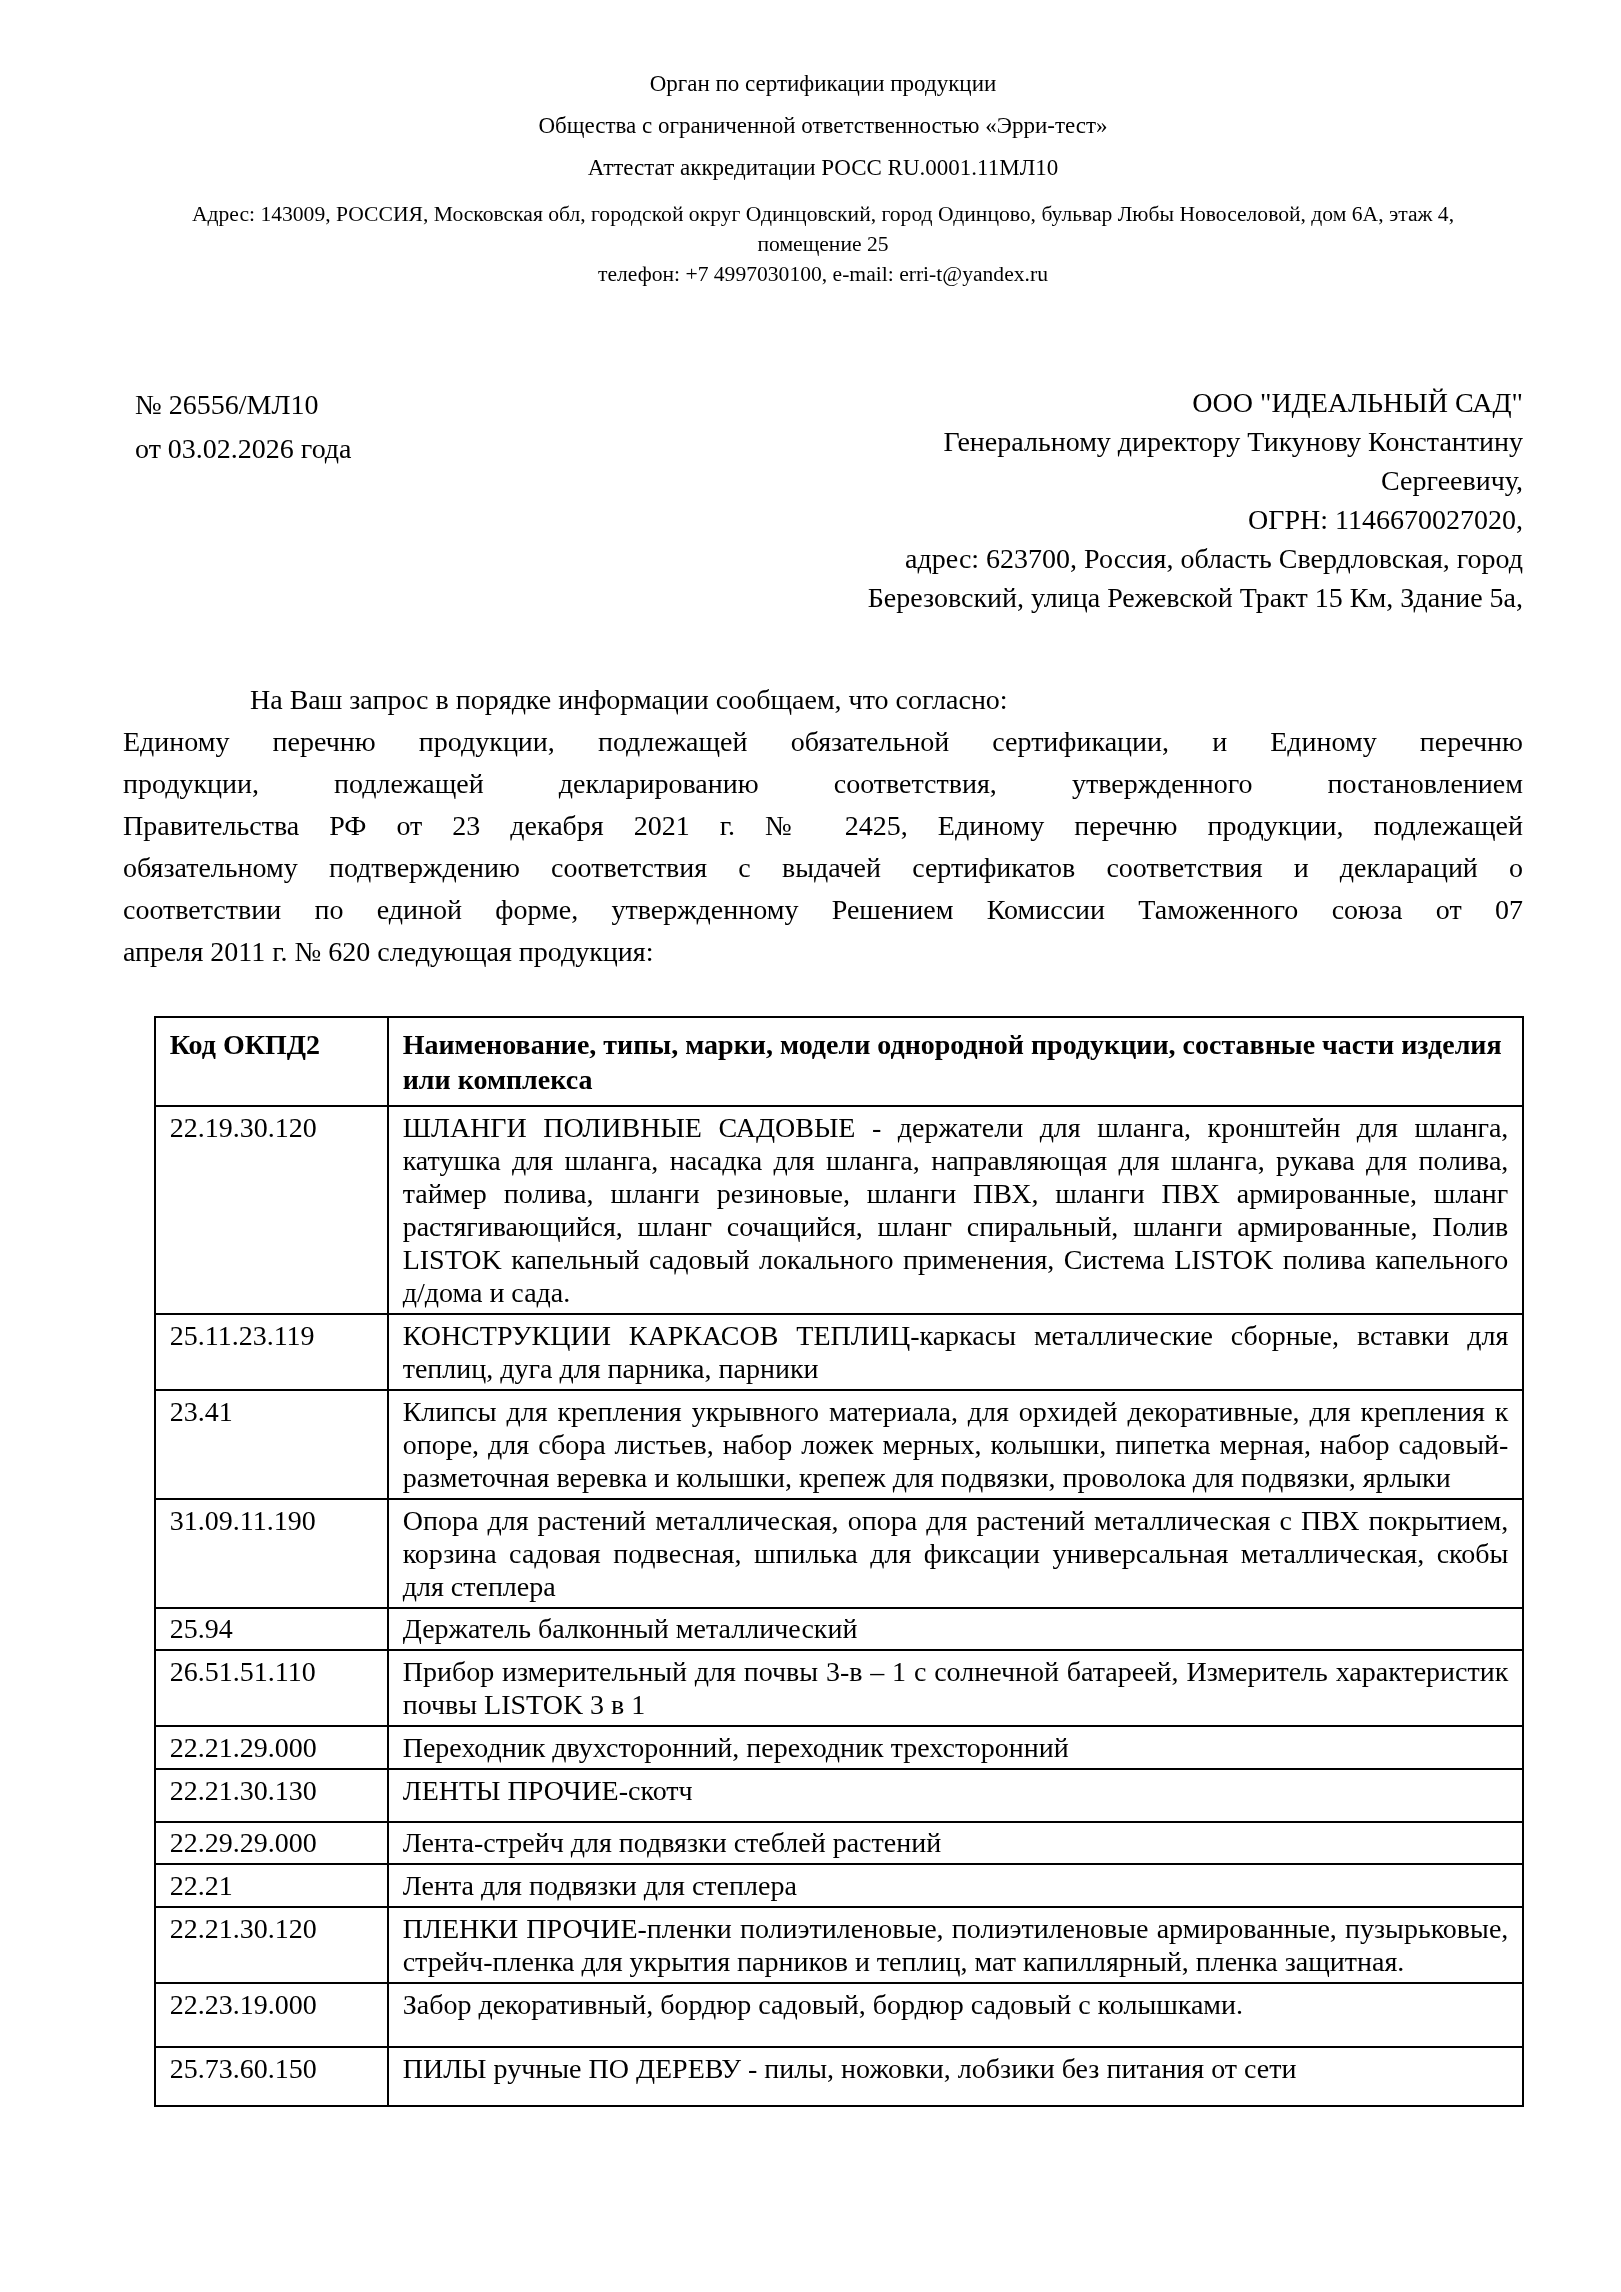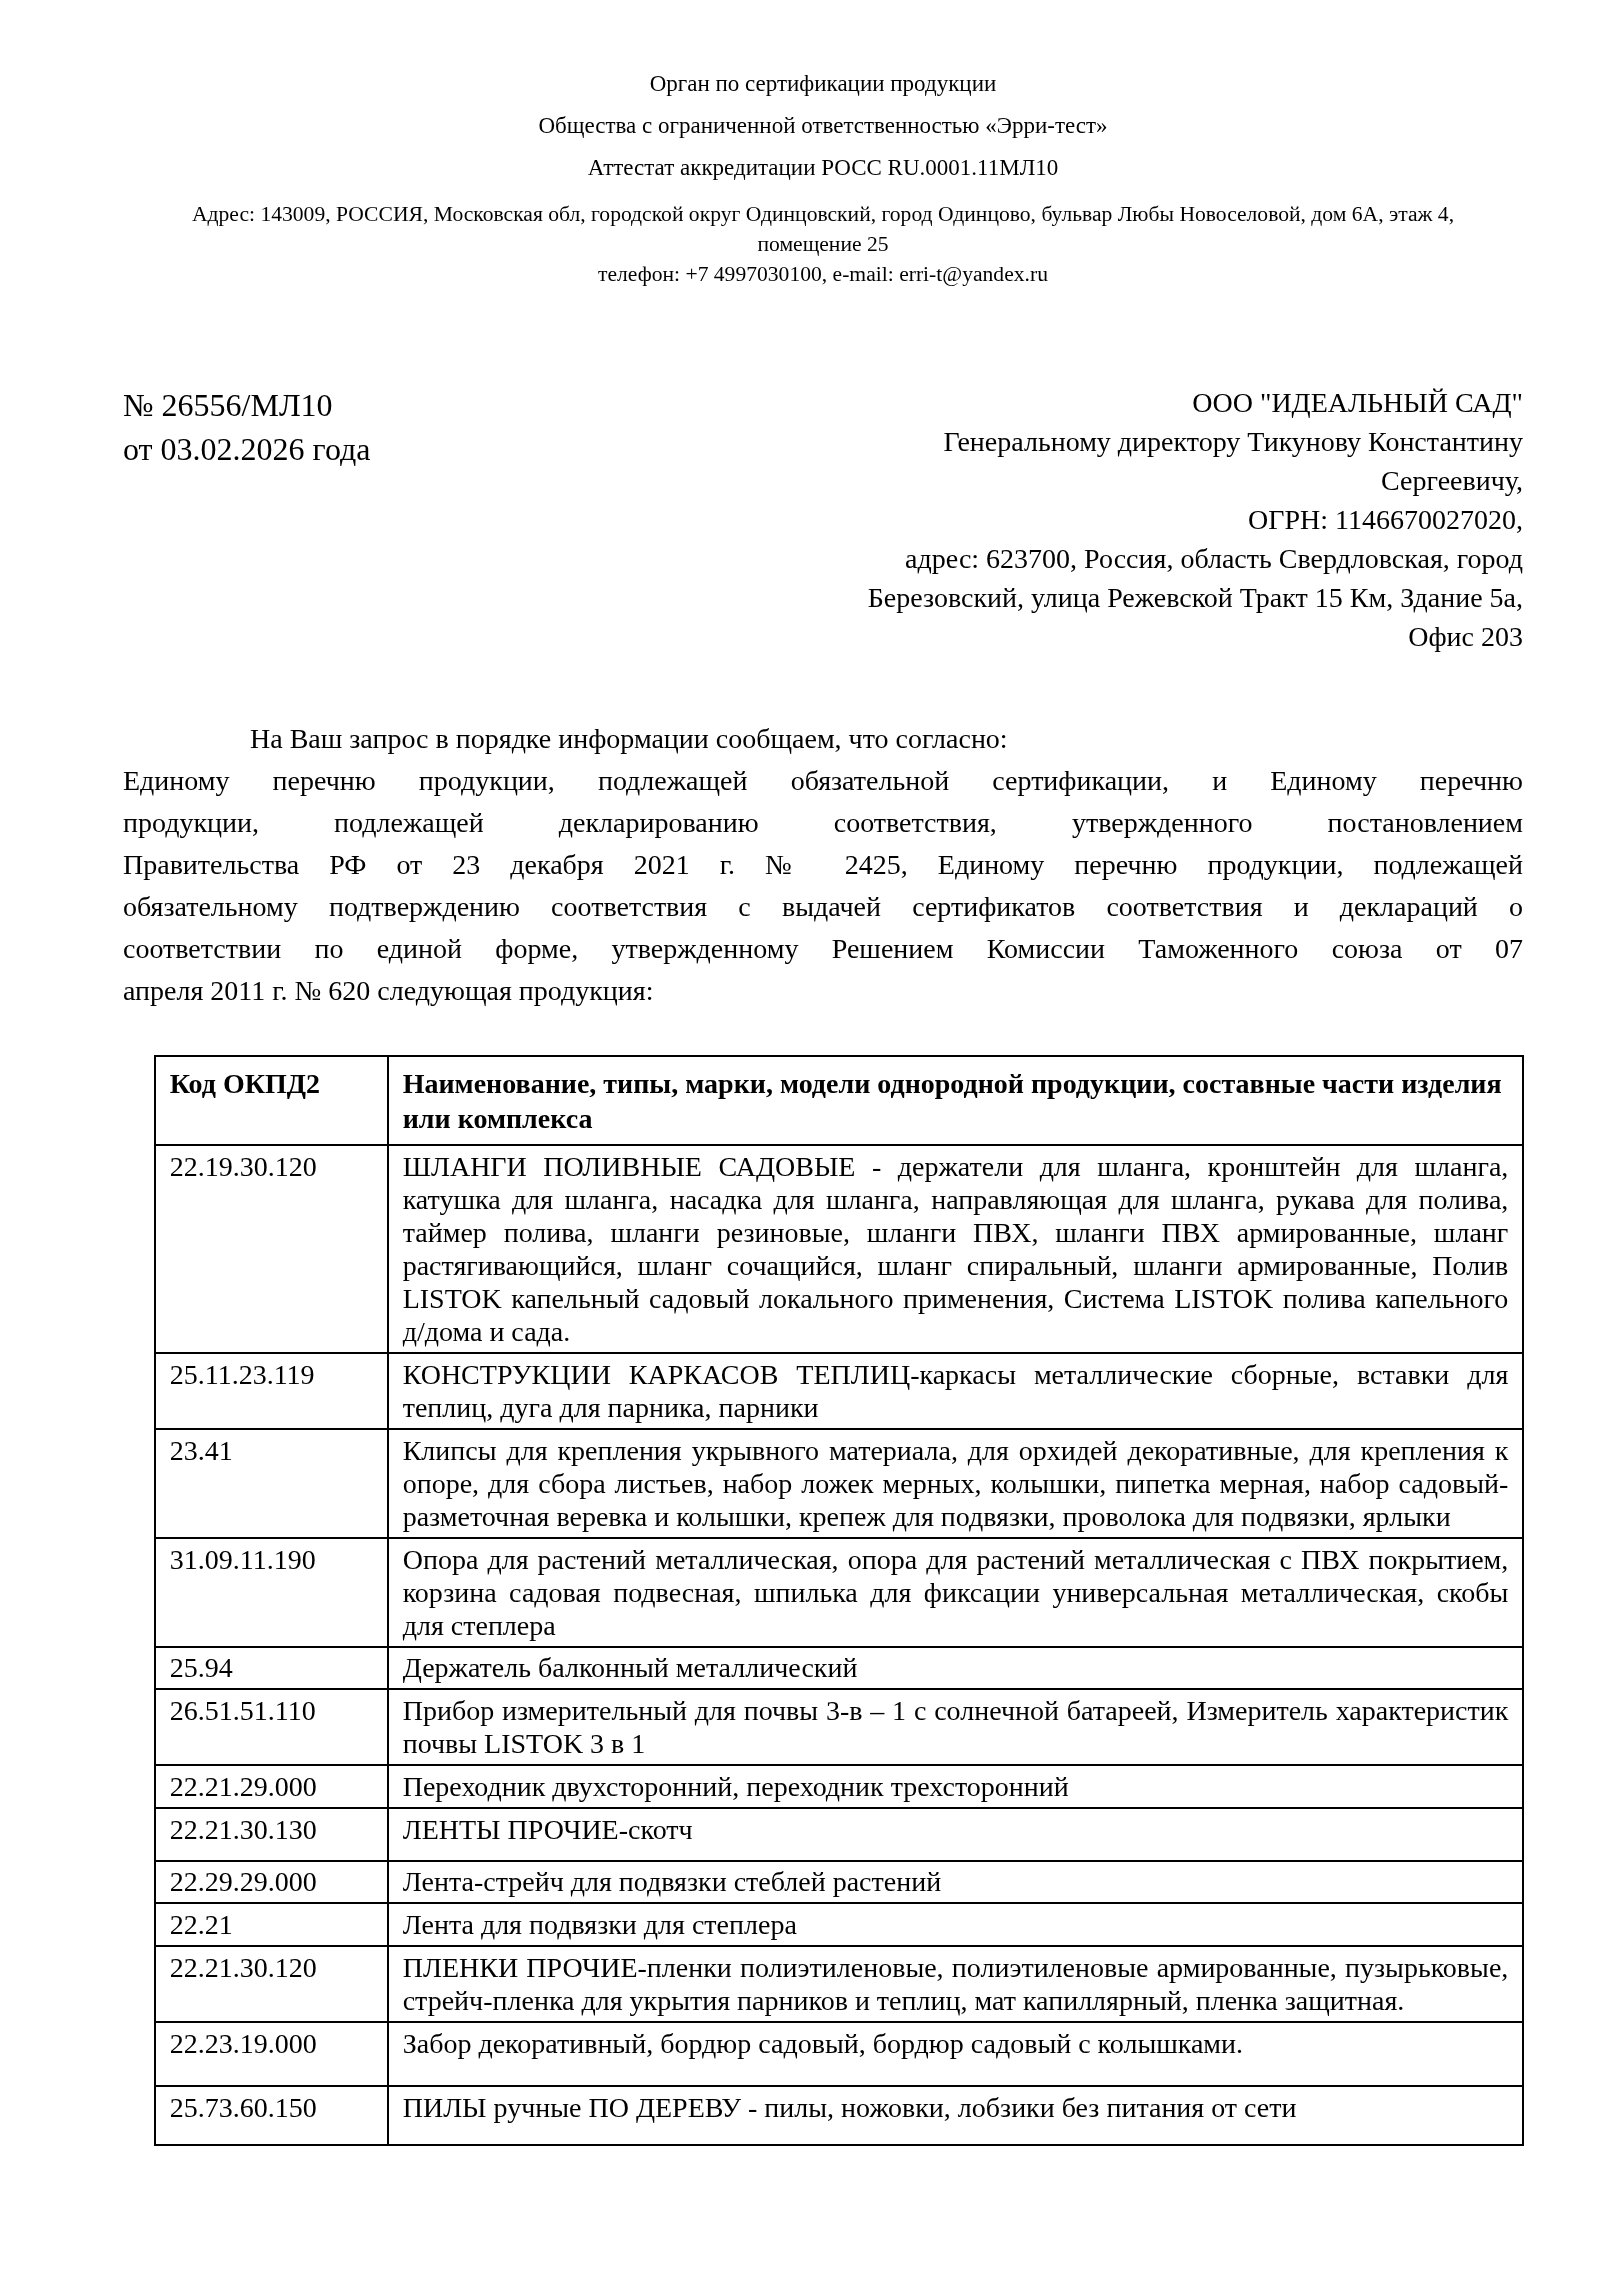--- a/index.html
+++ b/index.html
@@ -25,21 +25,21 @@
     line-height: 30px;
   }
 
   
   .ref-row {
     margin-top: 94px;
     display: flex;
     justify-content: space-between;
     align-items: flex-start;
   }
-  .ref-numbers { font-size: 32px; line-height: 44px; white-space: nowrap; }
+  .ref-numbers { font-size: 28px; line-height: 44px; white-space: nowrap; margin-left: 12px; }
   .recipient {
     width: 872px;
     text-align: right;
     font-size: 28px;
     line-height: 39px;
   }
 
   
   .body-text { margin-top: 62px; font-size: 28px; line-height: 42px; }
   .intro-line { text-indent: 127px; }
@@ -105,21 +105,20 @@
         <div>№ 26556/МЛ10</div>
         <div>от 03.02.2026 года</div>
       </div>
       <div class="recipient">
           <div>ООО "ИДЕАЛЬНЫЙ САД"</div>
           <div>Генеральному директору Тикунову Константину</div>
           <div>Сергеевичу,</div>
           <div>ОГРН: 1146670027020,</div>
           <div>адрес: 623700, Россия, область Свердловская, город</div>
           <div>Березовский, улица Режевской Тракт 15 Км, Здание 5а,</div>
-          <div>Офис 203</div>
         </div>
     </div>
 
     <div class="body-text">
       <div class="intro-line">На Ваш запрос в порядке информации сообщаем, что согласно:</div>
       <div id="paragraph-lines">
           <div class="jline">Единому перечню продукции, подлежащей обязательной сертификации, и Единому перечню</div>
           <div class="jline">продукции, подлежащей декларированию соответствия, утвержденного постановлением</div>
           <div class="jline">Правительства РФ от 23 декабря 2021 г. № 2425, Единому перечню продукции, подлежащей</div>
           <div class="jline">обязательному подтверждению соответствия с выдачей сертификатов соответствия и деклараций о</div>

